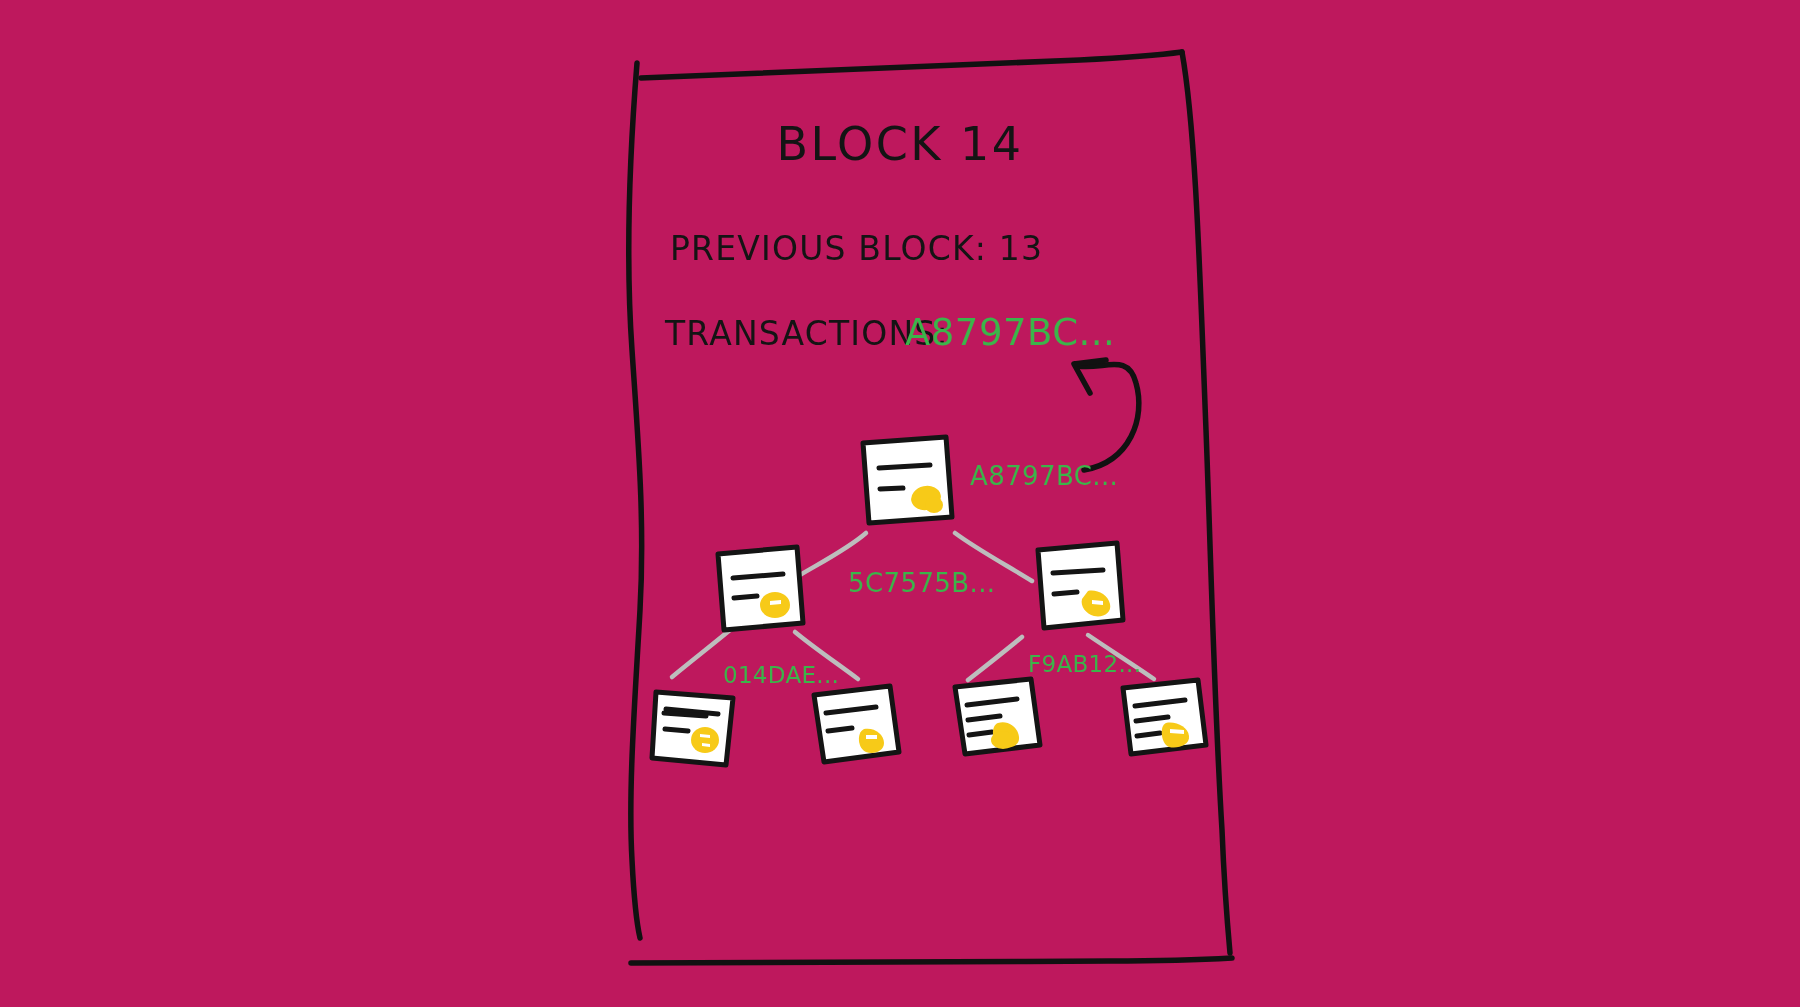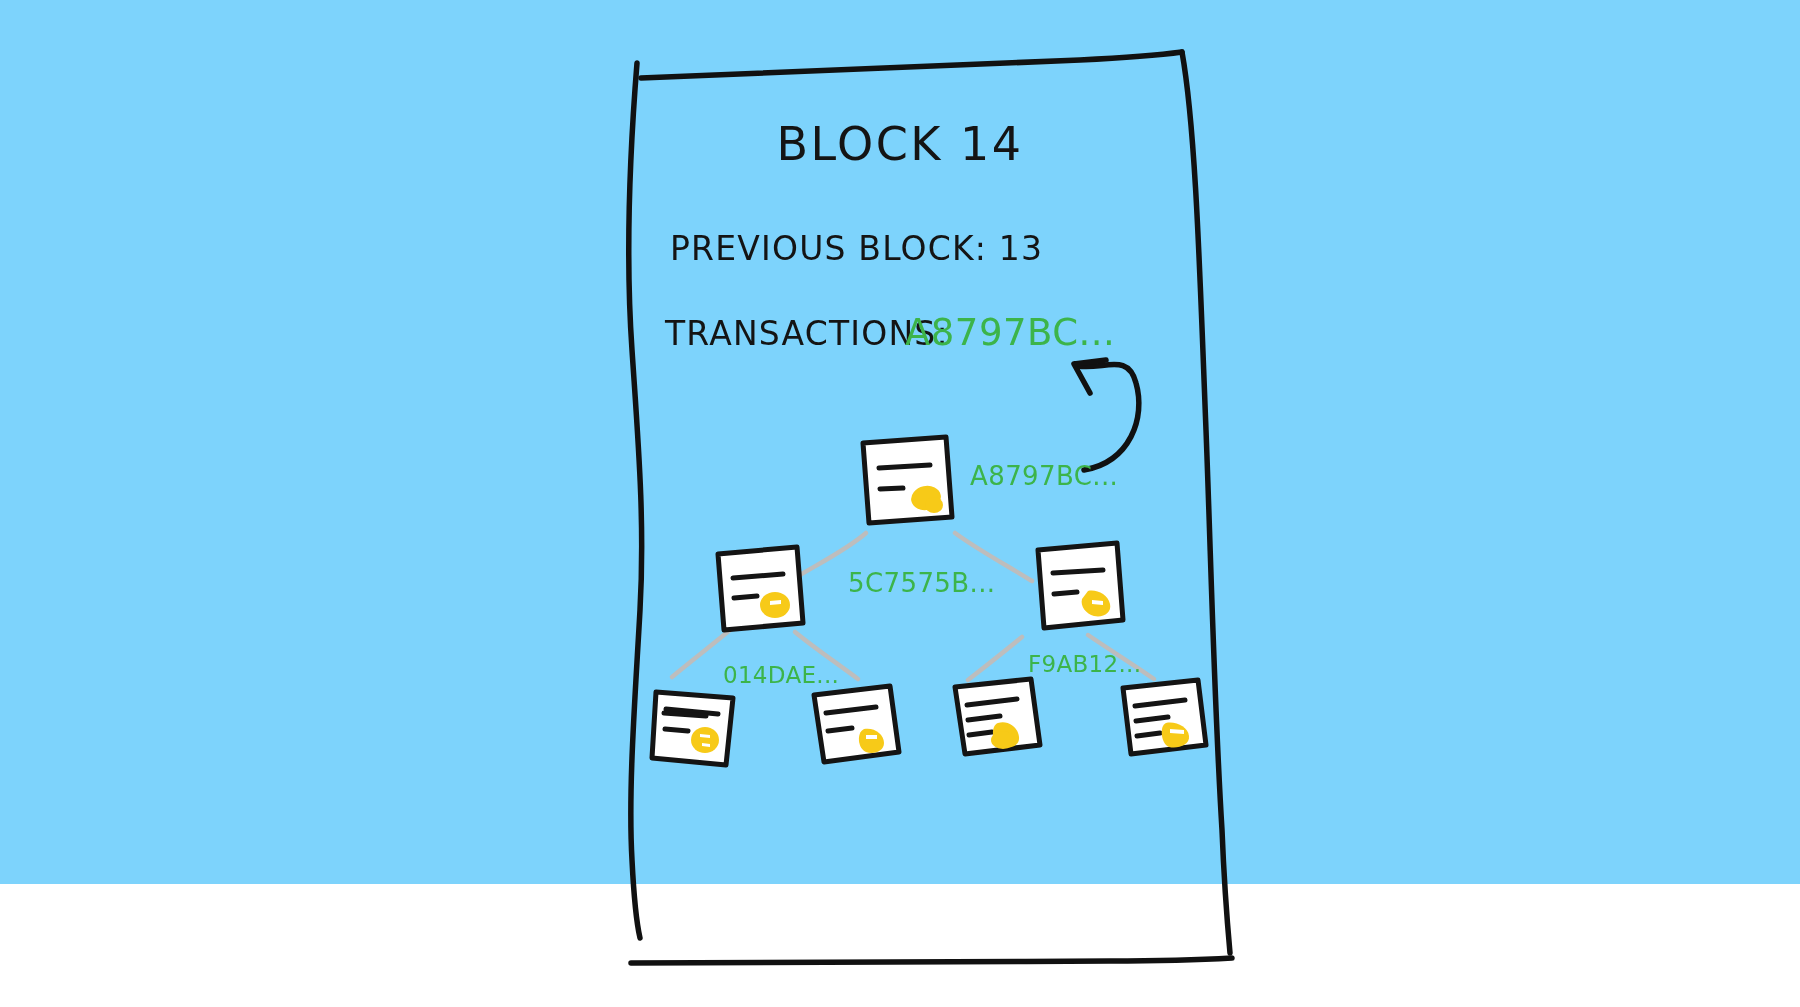--- a/index.html
+++ b/index.html
@@ -10,22 +10,22 @@
   }
   body {
     width: 1800px;
     height: 1007px;
     overflow: hidden;
     font-family: "DejaVu Sans", sans-serif;
   }
   #canvas-root {
     position: relative;
     width: 1800px;
-    height: 884px;
-    background: #7dd3fc;
+    height: 1007px;
+    background: #be185d;
     text-decoration: underline;
   }
   #sketch-svg {
     position: absolute;
     top: 0;
     left: 0;
     width: 1800px;
     height: 1007px;
   }
   .blk-title {

